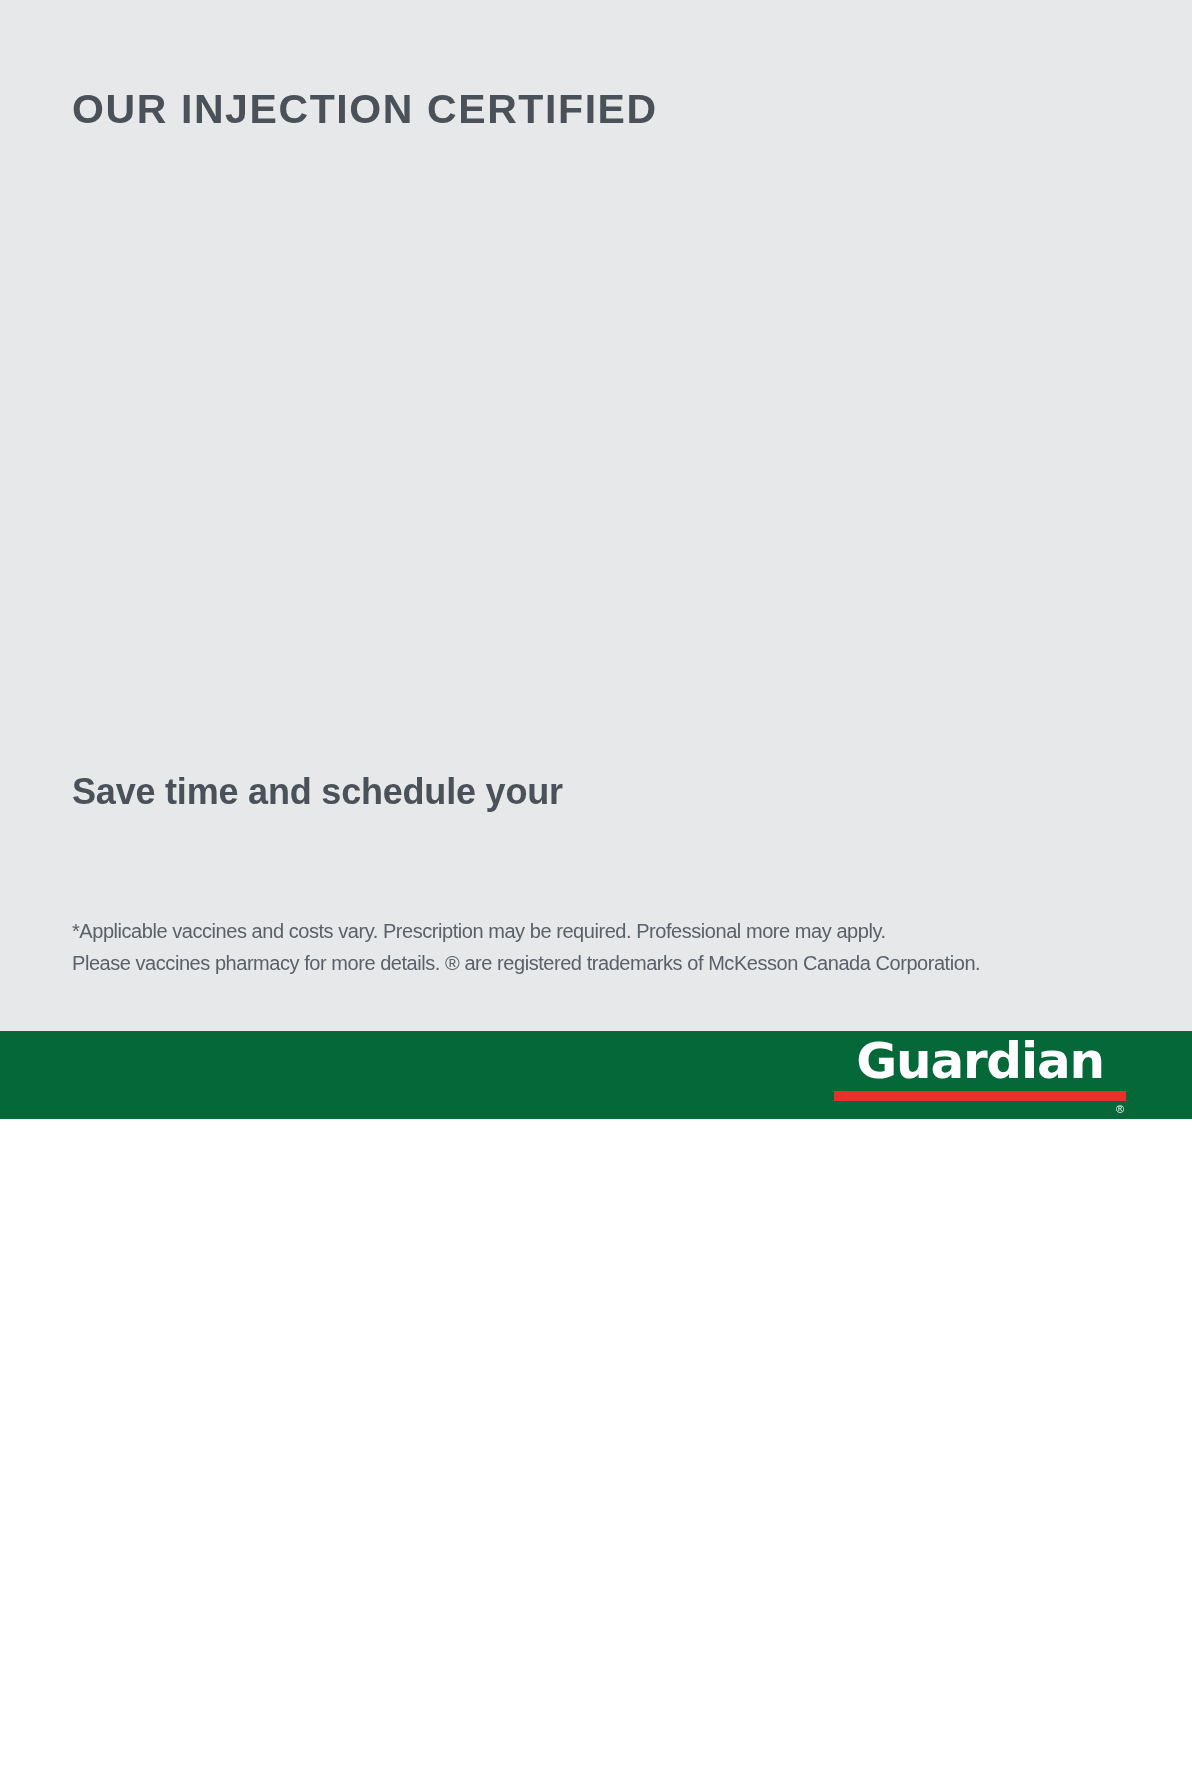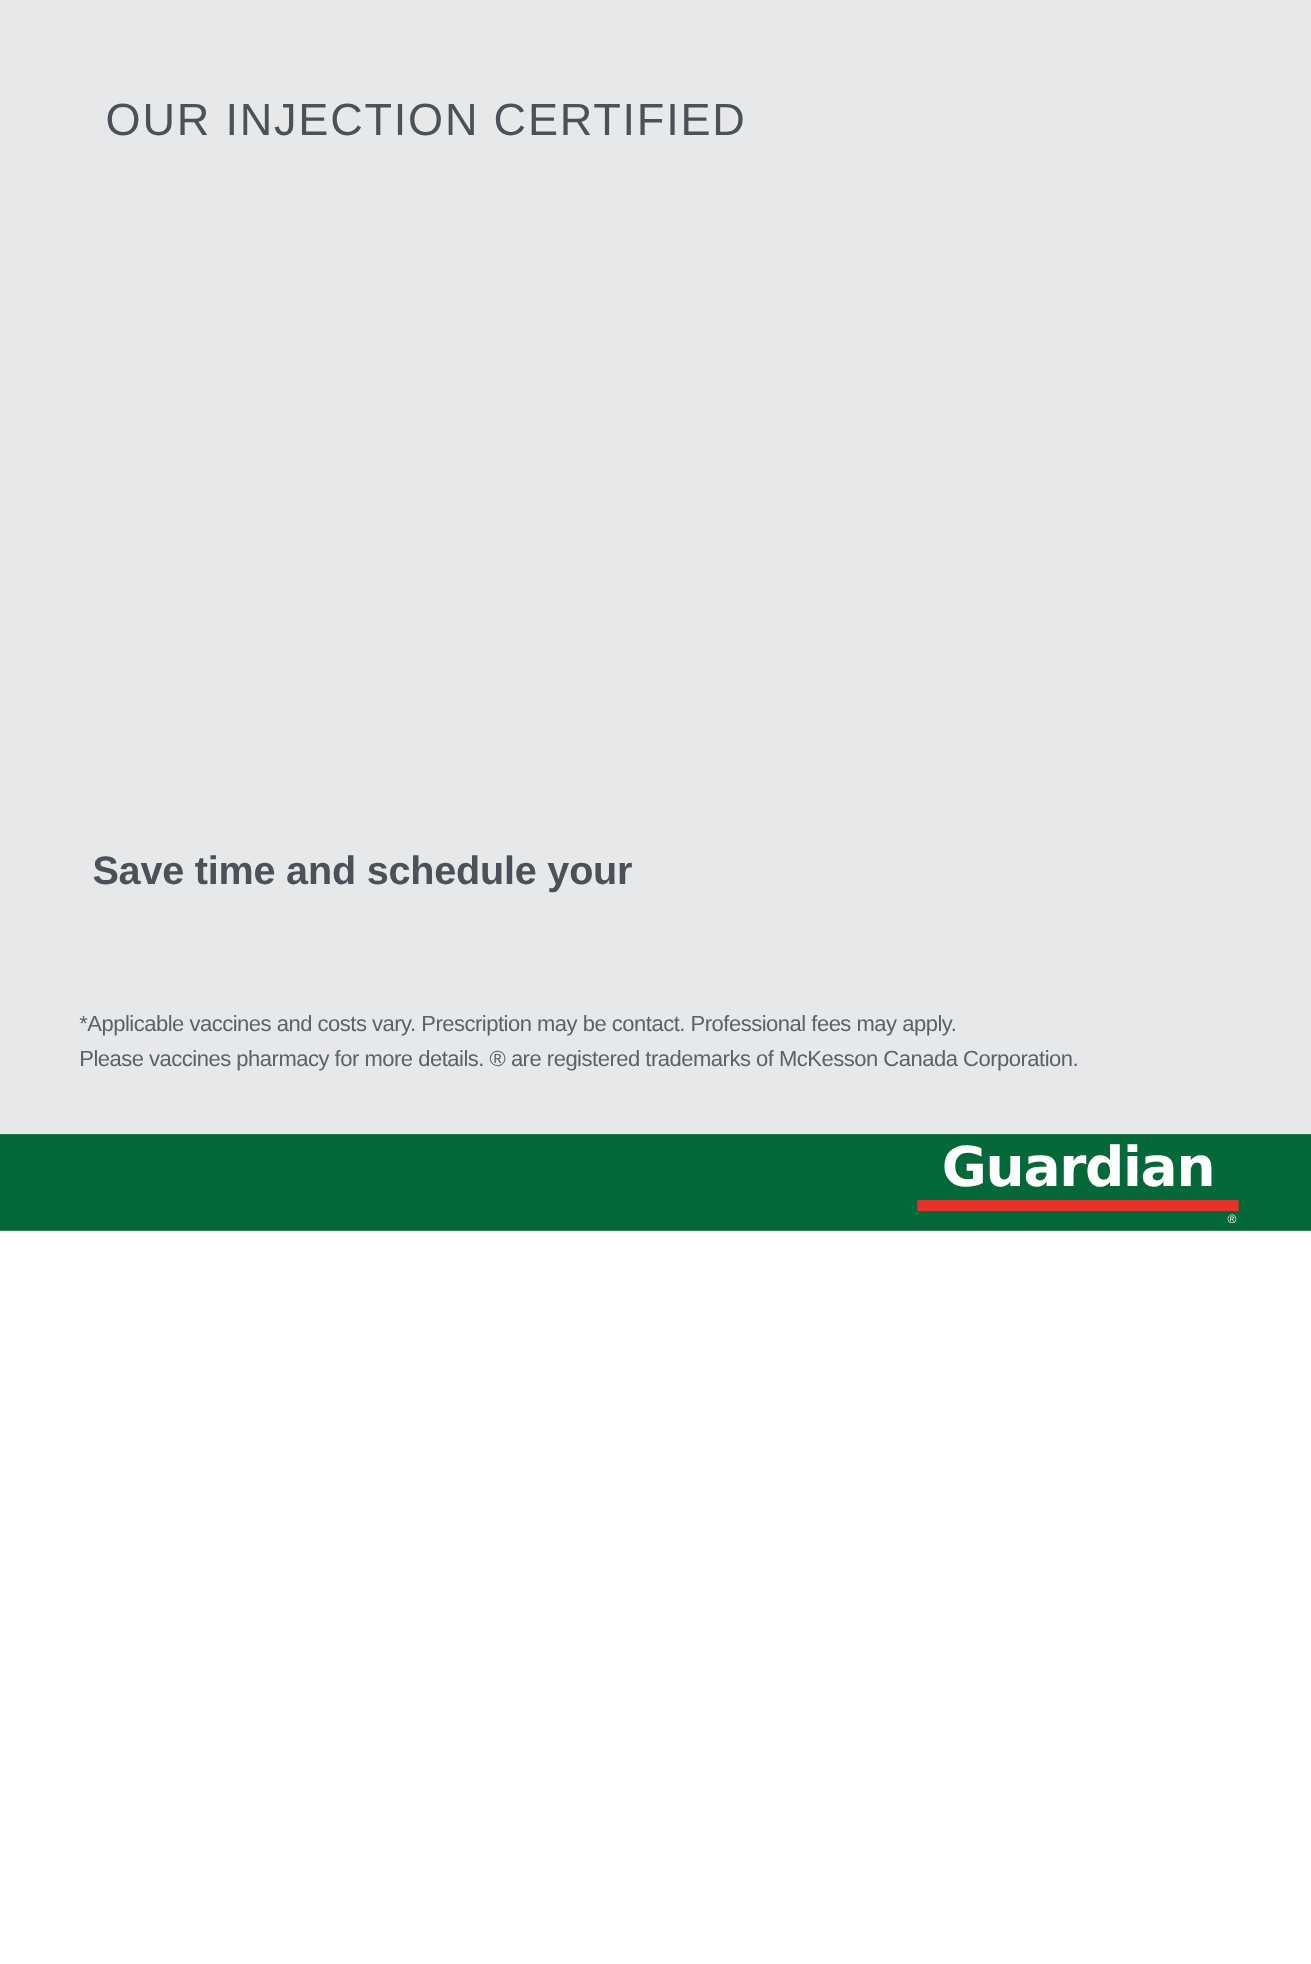--- a/index.html
+++ b/index.html
@@ -11,31 +11,30 @@
   }
   .page { position:relative; width:1192px; height:1785px; overflow:hidden; background:#ffffff; }
 
   
   .top-panel{
     position:absolute; left:0; top:0; width:1192px; height:1031px;
     background:#e6e8ea;
   }
   .headline{
     position:absolute; left:72px; top:82px; width:900px;
-    font-size:41px; line-height:1.32; font-weight:400;
+    font-size:41px; line-height:1.32; font-weight:700;
     letter-spacing:1.6px;
     color:#4b5158;
     text-transform:uppercase;
     font-stretch:condensed;
-    margin-left:24px;
   }
   .headline .l2{ display:block; }
 
   .subhead{
-    position:absolute; left:84px; top:768px; width:860px;
+    position:absolute; left:72px; top:768px; width:860px;
     font-size:36px; line-height:1.33; font-weight:700;
     color:#4b5158;
     letter-spacing:-0.2px;
   }
   .subhead .l2{ display:block; }
 
   .disclaimer{
     position:absolute; left:72px; top:915px; width:1045px;
     font-size:20px; line-height:1.62; font-weight:400;
     color:#5b6168;
@@ -82,21 +81,21 @@
 
     <div class="headline">
       <span>OUR INJECTION CERTIFIED</span>
     </div>
 
     <div class="subhead">
       <span>Save time and schedule your</span>
     </div>
 
     <div class="disclaimer">
-      <span>*Applicable vaccines and costs vary. Prescription may be contact. Professional fees may apply.</span>
+      <span>*Applicable vaccines and costs vary. Prescription may be required. Professional more may apply.</span>
       <span class="l2">Please vaccines pharmacy for more details. ® are registered trademarks of McKesson Canada Corporation.</span>
     </div>
   </div>
 
   <div class="green-band"></div>
 
   <div class="guardian-logo">
     <span class="guardian-word">Guardian</span>
     <span class="guardian-rule"></span>
     <span class="guardian-reg">®</span>

